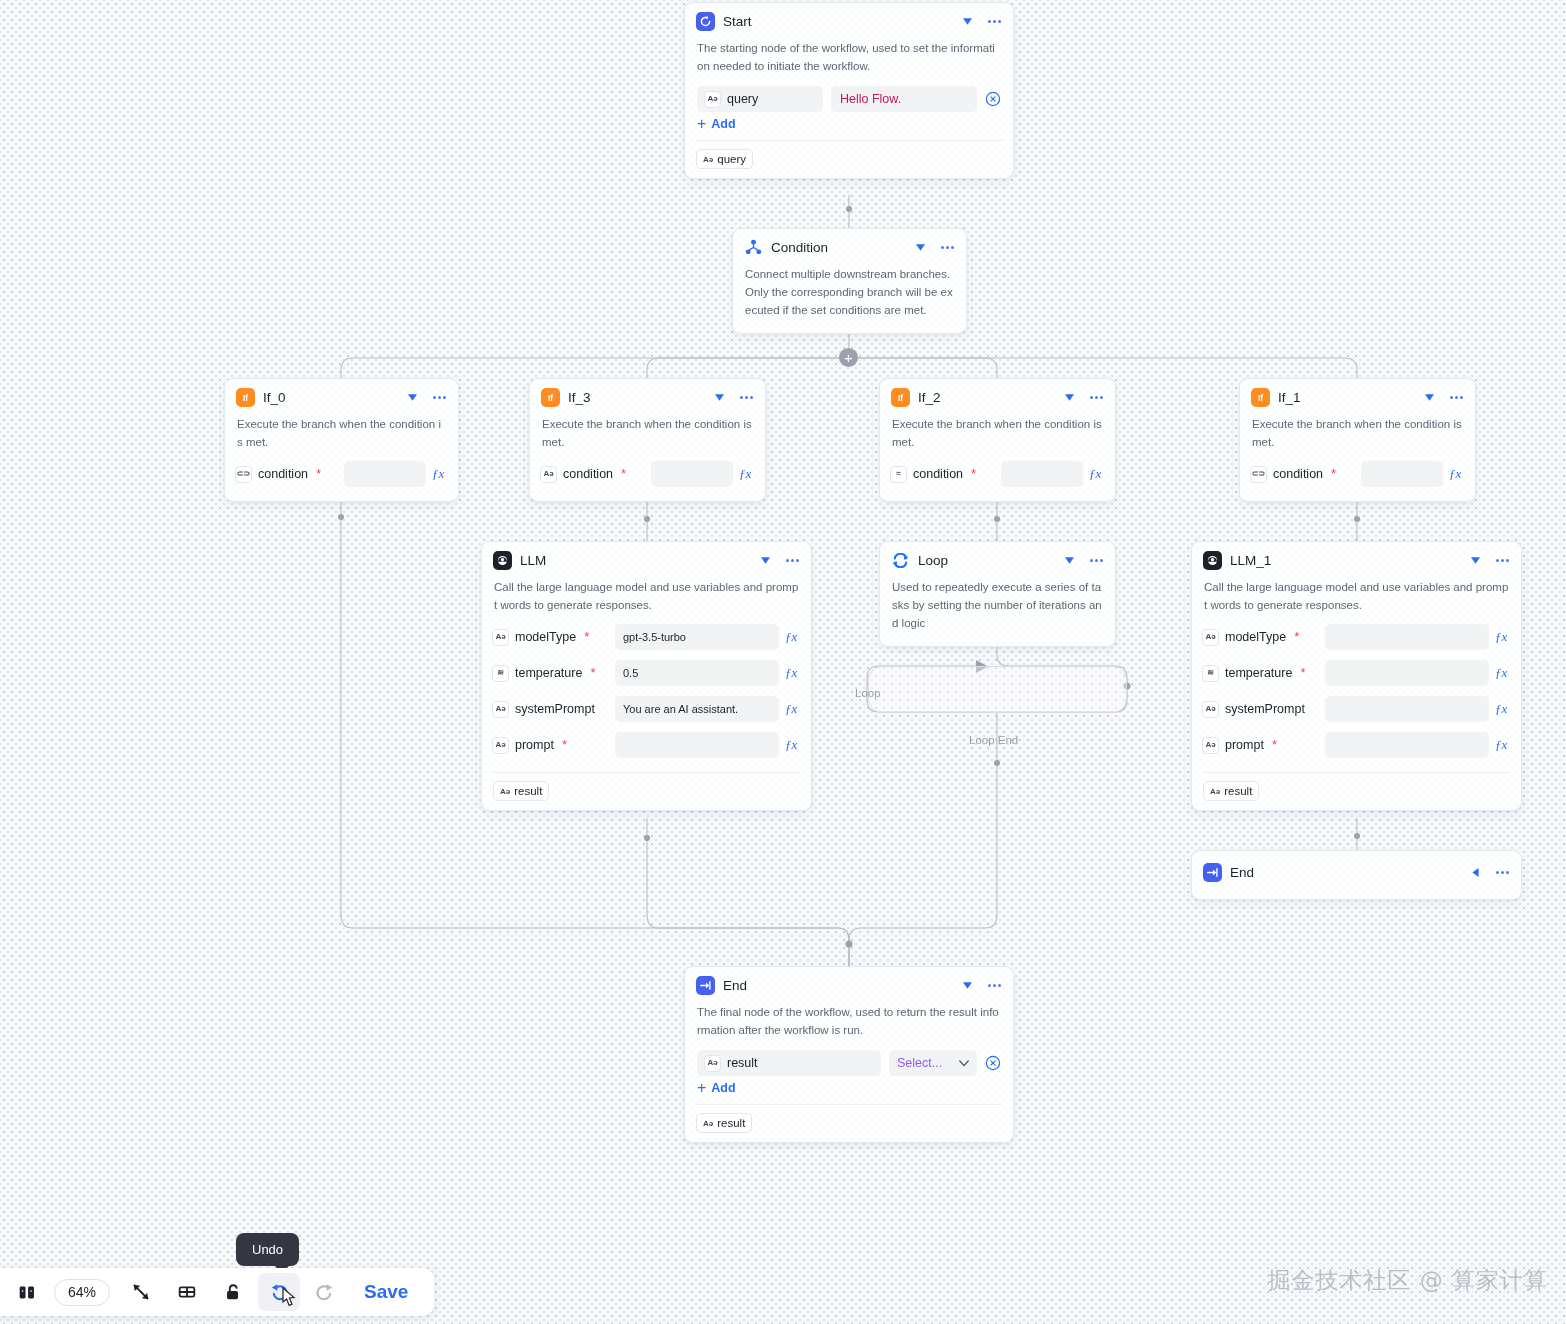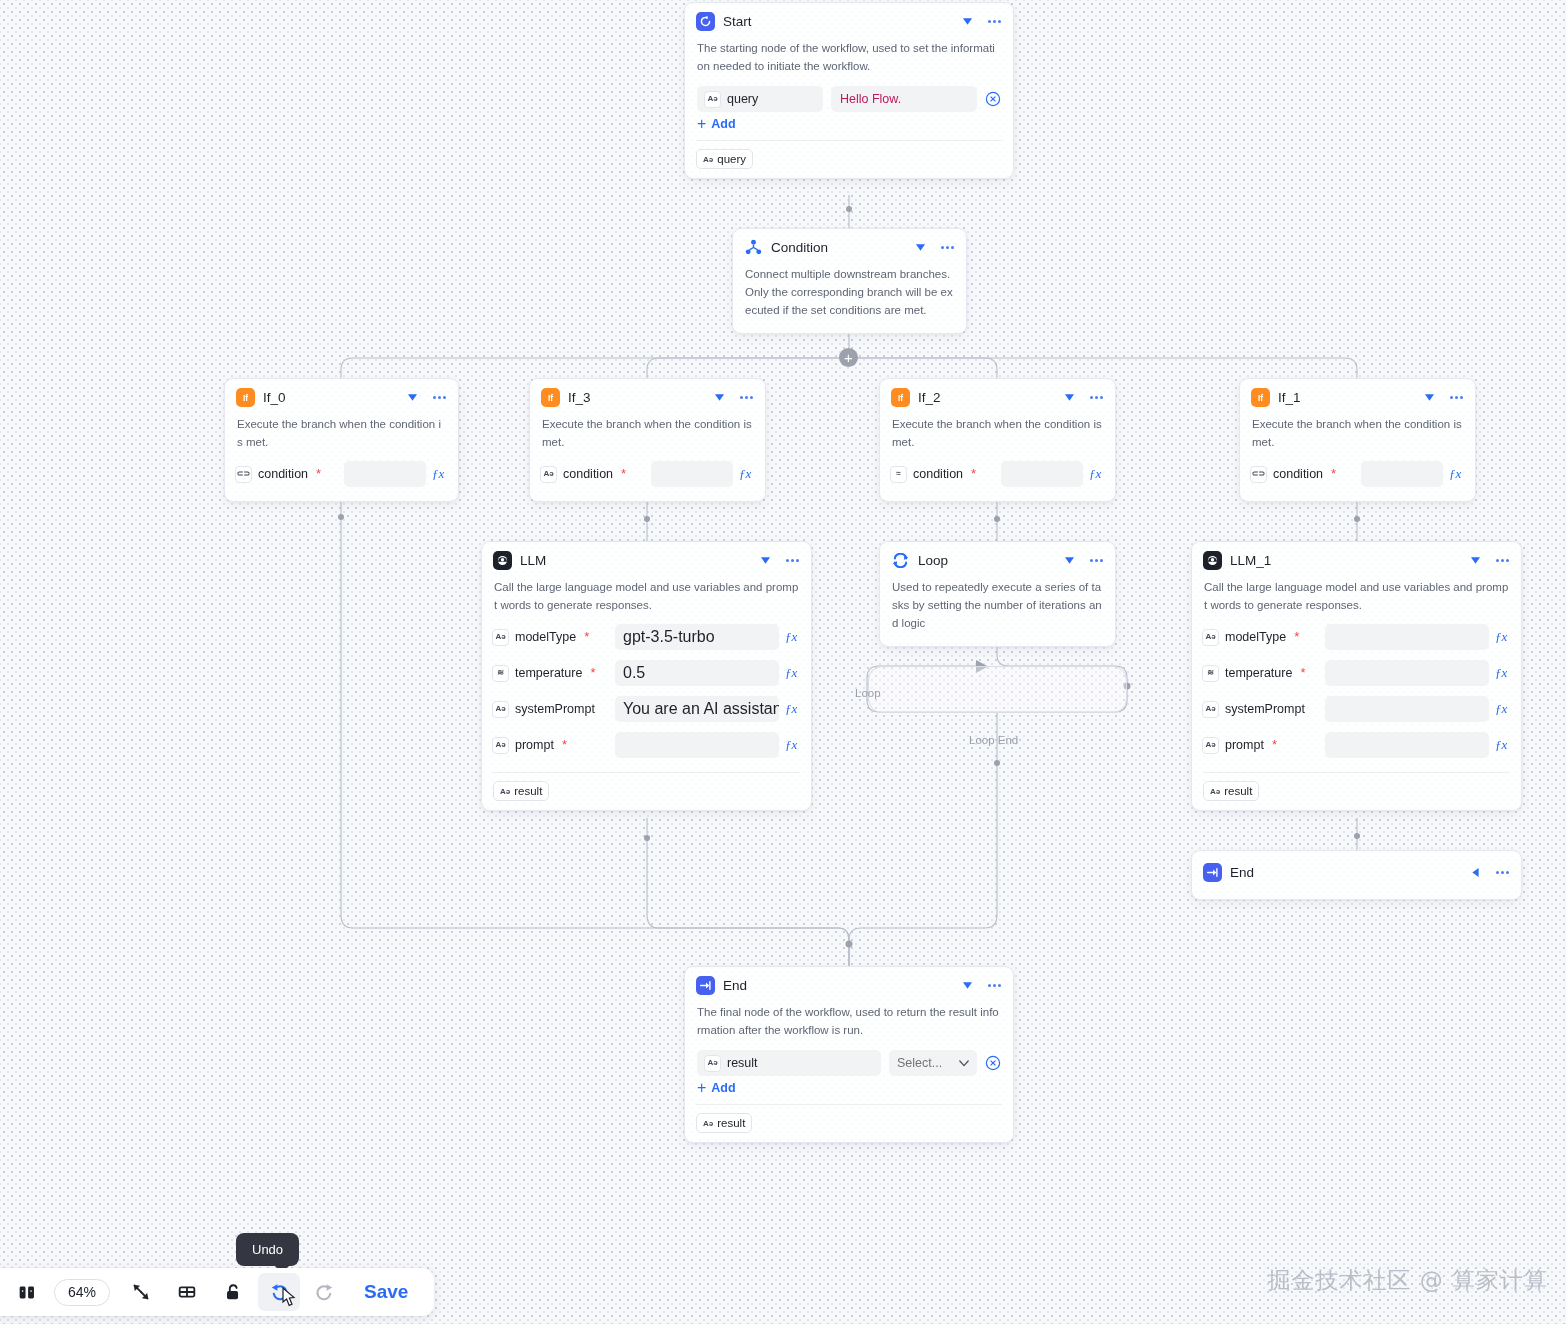--- a/index.html
+++ b/index.html
@@ -67,21 +67,21 @@
     width: 17px; height: 17px; border: 1px solid #e2e5ec; border-radius: 4px;
     background: #fff; display:flex; align-items:center; justify-content:center;
     font-size: 8px; color: #434a57; flex: 0 0 auto; line-height: 1; font-weight: 600;
   }
   .fname { font-size: 12.5px; color: #1d2129; white-space: nowrap; }
   .freq { color: #f5454a; font-size: 13px; line-height: 8px; margin-left: 2px; }
   .fspacer { flex: 1 1 auto; }
   .fval {
     background: #f2f3f5; border-radius: 5px; height: 26px;
     display: flex; align-items: center; padding: 0 8px;
-    font-size: 16px; color: #1d2129; overflow: hidden; white-space: nowrap;
+    font-size: 11px; color: #1d2129; overflow: hidden; white-space: nowrap;
   }
   .fx { font-size: 13px; color: #2a6cf5; font-style: italic; font-family: "Liberation Serif", serif;
         flex: 0 0 auto; width: 16px; text-align: left; cursor: pointer; }
 
   .divider { height: 1px; background: #edeef2; margin: 0 11px; }
   .outputs { padding: 8px 11px 9px 11px; display: flex; gap: 6px; }
   .chip {
     border: 1px solid #e2e5ec; border-radius: 5px; background: #fff;
     height: 20px; display: flex; align-items: center; gap: 4px; padding: 0 6px;
     font-size: 11.5px; color: #1d2129;
@@ -100,21 +100,21 @@
   }
   .kvkey .ftag { background: #fff; }
   .kvval {
     flex: 1 1 auto; background: #f2f3f5; border-radius: 5px; height: 26px;
     display: flex; align-items: center; padding: 0 9px;
     font-size: 12.5px; color: #be185d;
   }
   .kvsel {
     flex: 0 0 88px; background: #f2f3f5; border-radius: 5px; height: 26px;
     display: flex; align-items: center; justify-content: space-between; padding: 0 8px;
-    font-size: 12.5px; color: #737373; cursor: pointer;
+    font-size: 12.5px; color: #8b5cf6; cursor: pointer;
   }
   .kvdel { flex: 0 0 auto; width: 16px; height: 16px; cursor: pointer; }
 
   
   #loop-body {
     position: absolute;
     border: 1px solid #d9dde8; border-radius: 14px;
     background: rgba(255,255,255,0.35);
   }
   .loop-lbl { position: absolute; font-size: 11.5px; color: #9aa0ac; }

